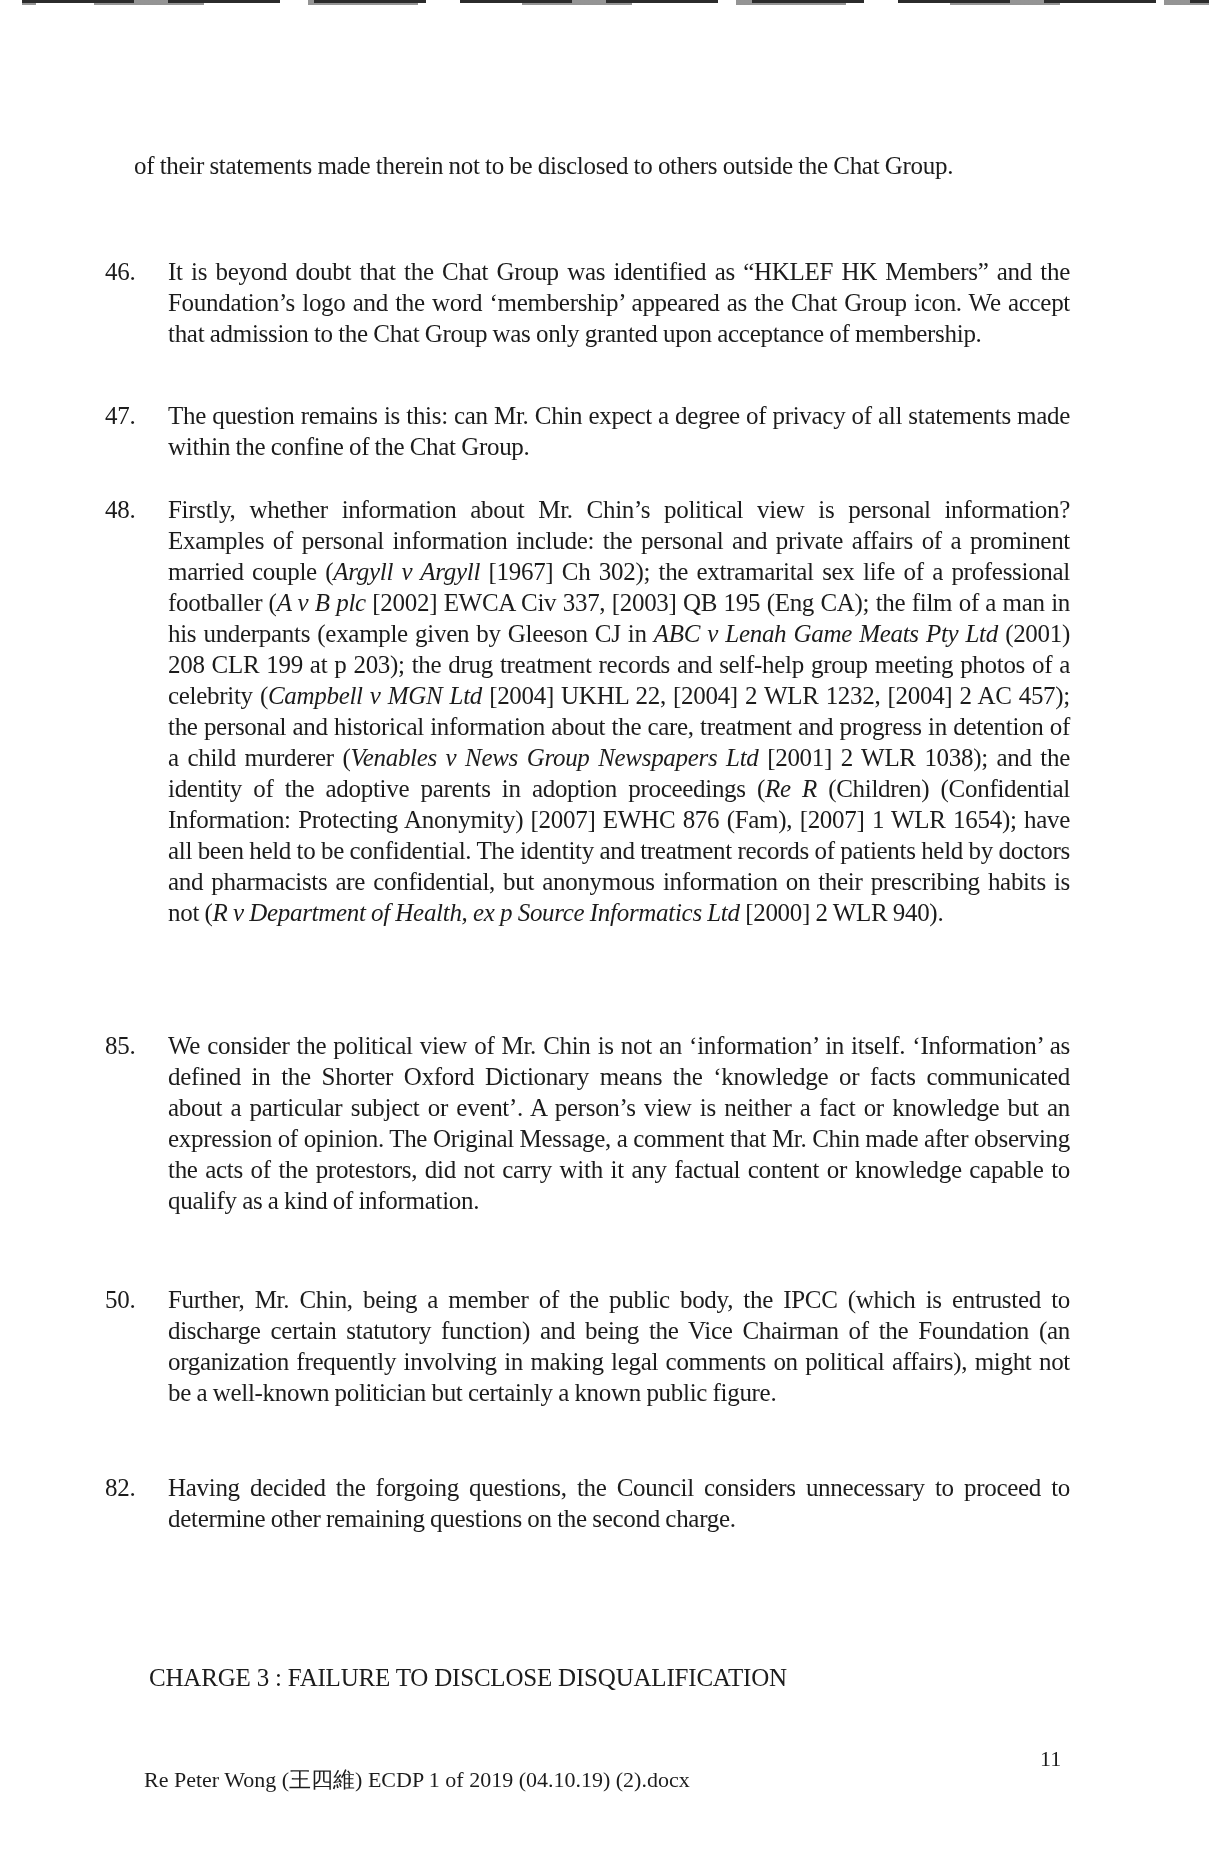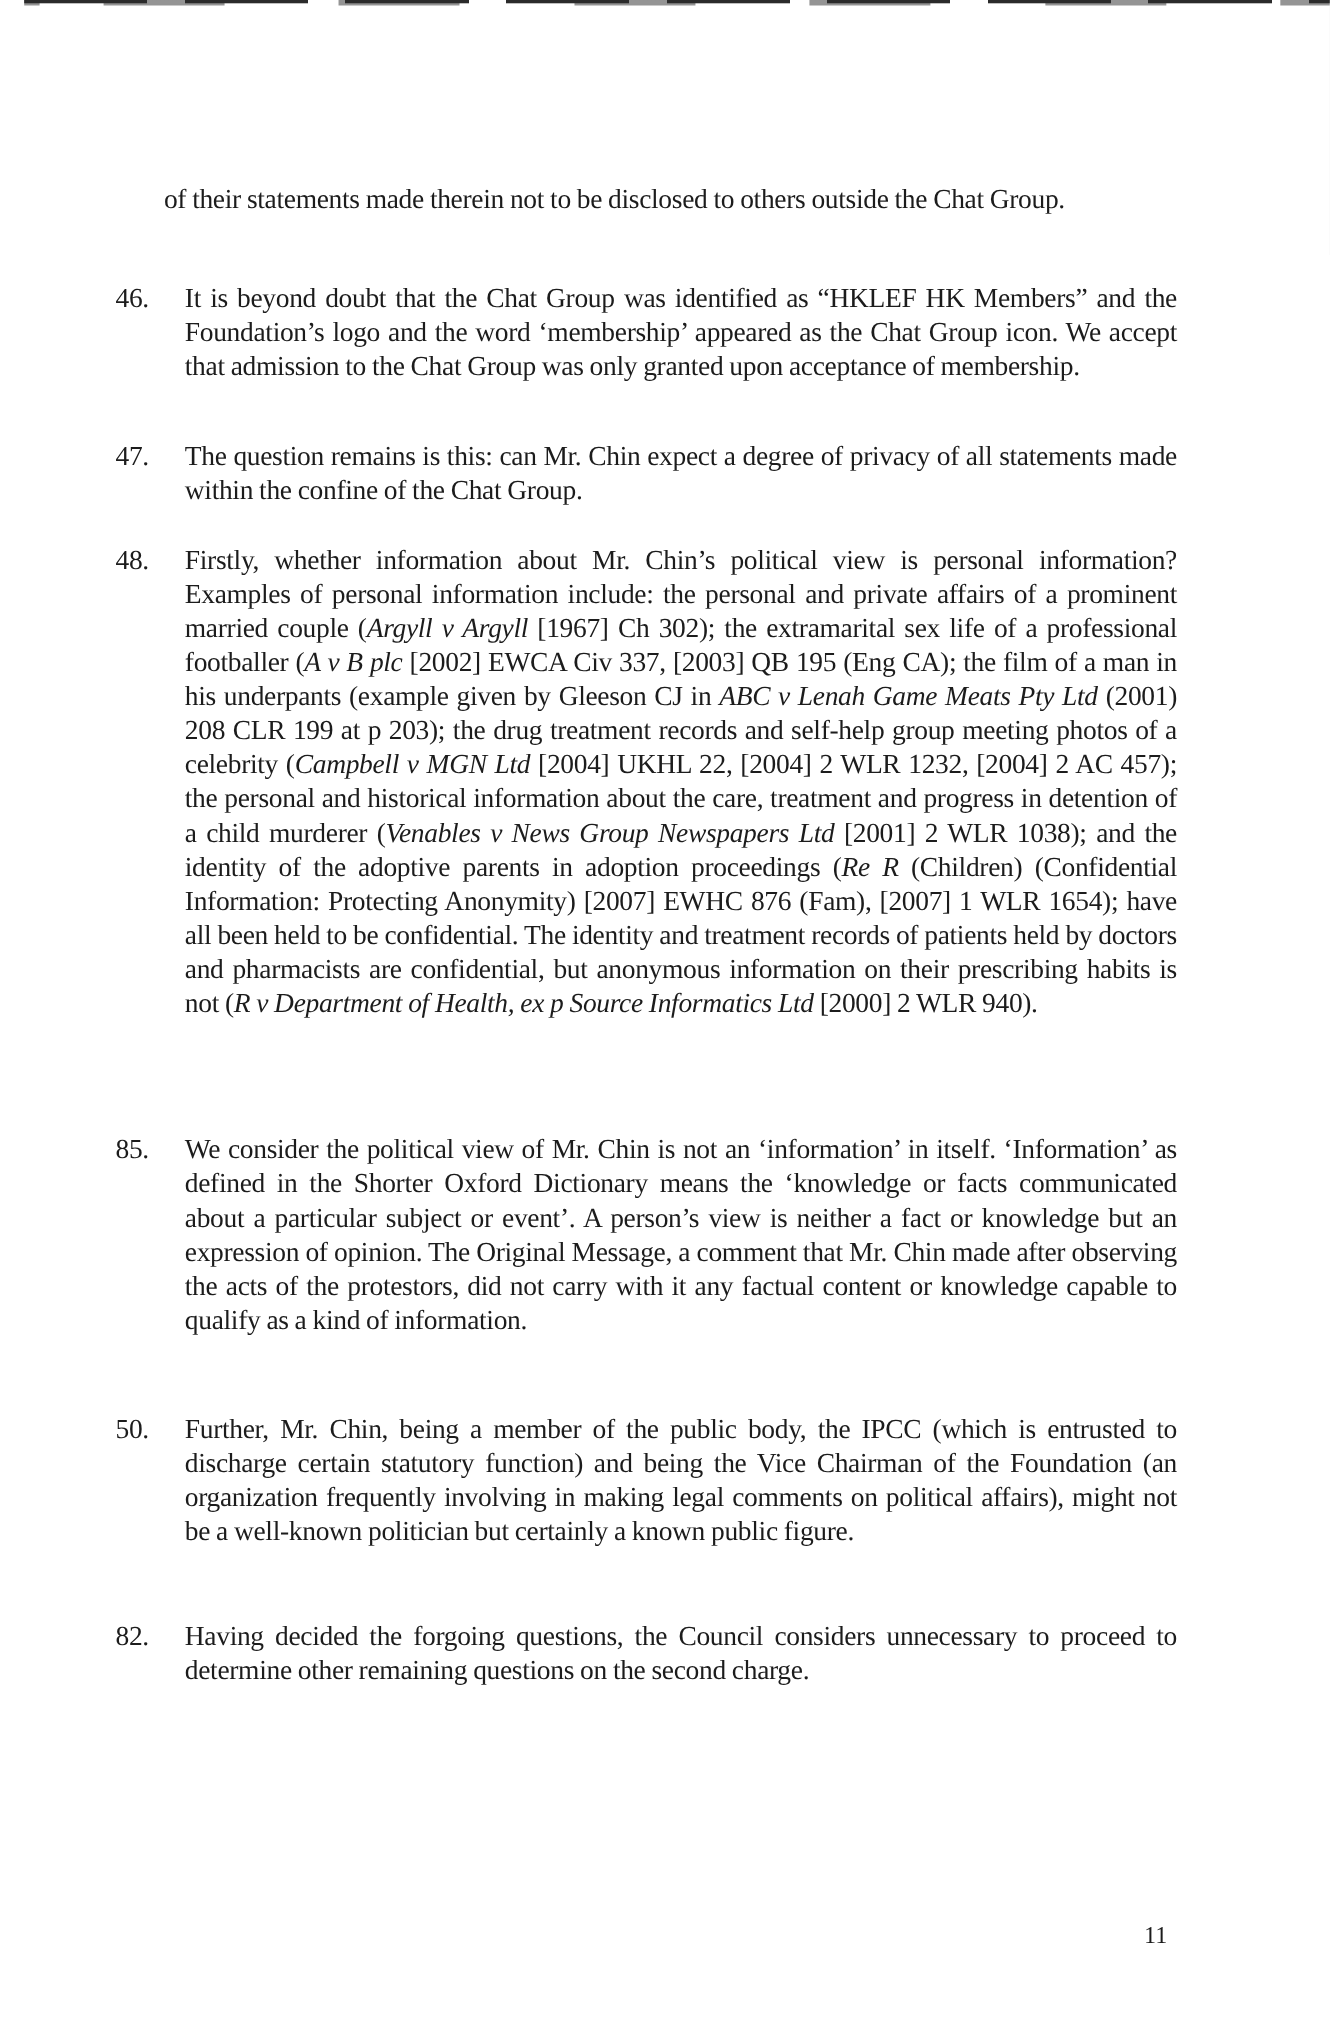--- a/index.html
+++ b/index.html
@@ -36,21 +36,21 @@
     letter-spacing:-0.3px;word-spacing:-0.5px;
     margin:0;
   }
   .para .num{
     float:left;width:44px;
   }
   .para .body-text{
     display:block;margin-left:63px;
     text-align:justify;
   }
-  .para.cont{left:149px;width:921px;margin-top:16px;}
+  .para.cont{left:134px;width:921px;}
   .para.cont .body-text{margin-left:0;}
   .body-text em{}
   .heading{
     position:absolute;left:149px;width:921px;
     font-size:25px;line-height:31px;
     letter-spacing:-0.2px;
     margin:0;font-weight:normal;
   }
   .footer-file{
     position:absolute;left:144px;top:1767px;
@@ -106,16 +106,18 @@
     <span class="num">50.</span>
     <span class="body-text"><span>Further, Mr. Chin, being a member of the public body, the IPCC (which is entrusted to discharge certain statutory function) and being the Vice Chairman of the Foundation (an organization frequently involving in making legal comments on political affairs), might not be a well-known politician but certainly a known public figure.</span></span>
   </div>
 
   <div class="para" id="p-51">
     <span class="num">82.</span>
     <span class="body-text"><span>Having decided the forgoing questions, the Council considers unnecessary to proceed to determine other remaining questions on the second charge.</span></span>
   </div>
 
 
+  <p class="heading" id="charge-heading">CHARGE 3 : FAILURE TO DISCLOSE DISQUALIFICATION</p>
 
+  <span class="footer-file">Re Peter Wong (王四維) ECDP 1 of 2019 (04.10.19) (2).docx</span>
   <span class="footer-page">11</span>
 
 </div>
 
 </body></html>

